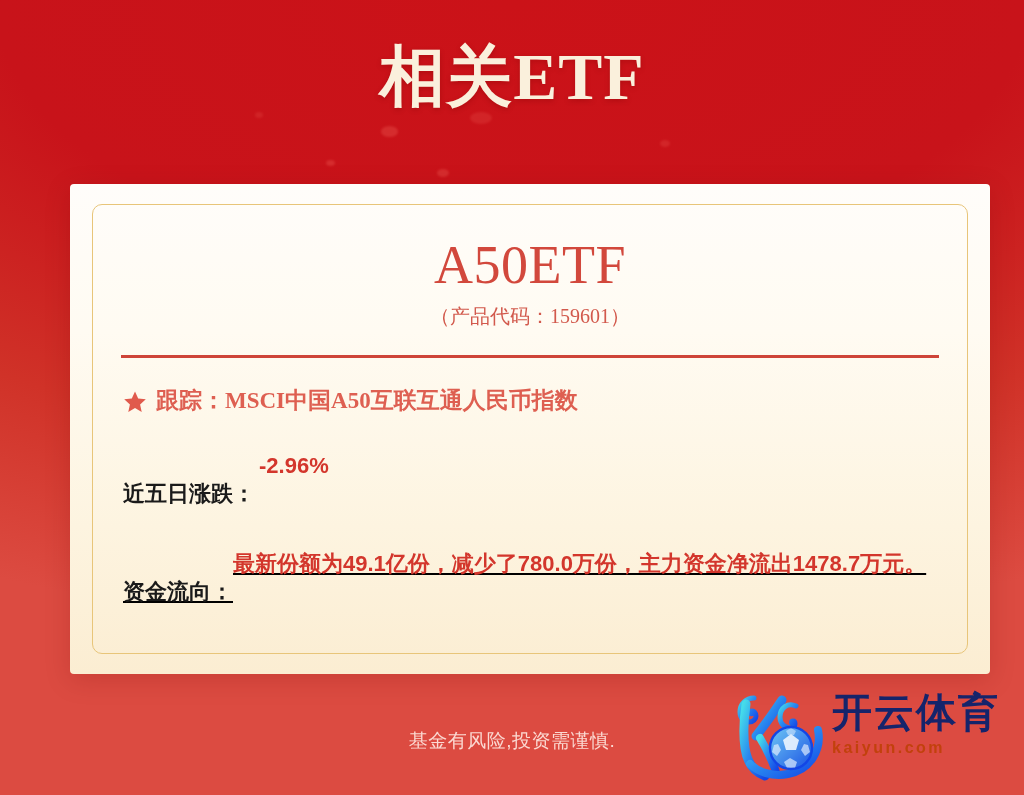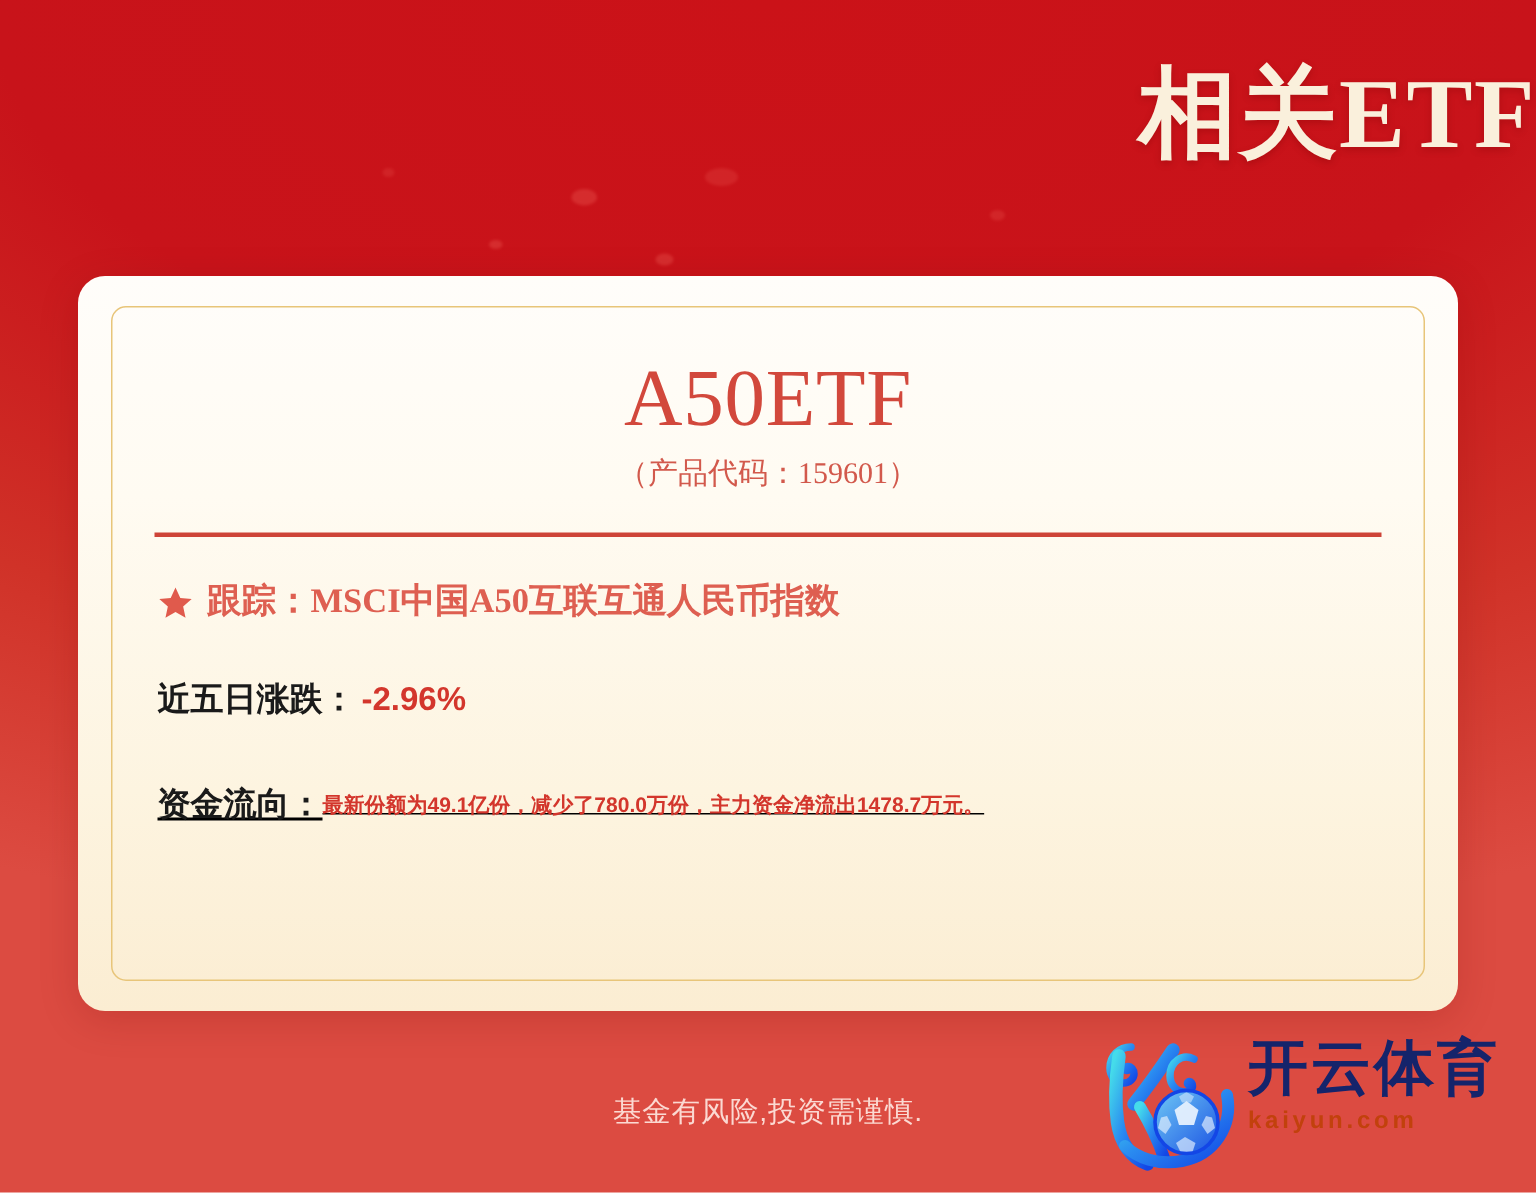--- a/index.html
+++ b/index.html
@@ -16,35 +16,35 @@
   .d1 { left:381px; top:126px; width:17px;  height:11px; }
   .d2 { left:326px; top:160px; width:9px;   height:6px;  }
   .d3 { left:437px; top:169px; width:12px;  height:8px;  }
   .d4 { left:470px; top:112px; width:22px;  height:12px; opacity:.38; }
   .d5 { left:660px; top:140px; width:10px;  height:7px;  opacity:.4; }
   .d6 { left:255px; top:112px; width:8px;   height:6px;  opacity:.35; }
 
   
   .page-title {
     position:absolute; left:0; right:0; top:38px;
-    text-align:right;
+    text-align:center;
     font-family:"Liberation Serif", serif;
     font-weight:bold;
     font-size:66px;
     line-height:78px;
     color:#FAF0DC;
     letter-spacing:1px;
     text-shadow:0 2px 5px rgba(120,0,0,.30);
   }
 
   
   .card {
-    position:absolute; left:52px; top:184px;
+    position:absolute; left:70px; top:184px;
     width:920px; height:490px;
-    border-radius:18px;
+    border-radius:4px;
     background:linear-gradient(180deg,#FFFDFA 0%,#FFFBF2 30%,#FDF4E0 70%,#FBEDD2 100%);
     box-shadow:0 6px 26px rgba(110,0,0,.18);
   }
   .card-inner {
     position:absolute; left:22px; top:20px; right:22px; bottom:20px;
     border:1.6px solid #E8C579;
     border-radius:10px;
   }
 
   
@@ -80,29 +80,30 @@
   .track-text {
     font-family:"Liberation Serif", serif;
     font-size:23px; line-height:30px;
     color:#DE5F51;
     font-weight:bold;
   }
   .lbl {
     font-size:22px; line-height:32px;
     font-weight:bold; color:#1A1A1A;
     white-space:nowrap;
+    margin-top:28px;
   }
   .val-chg {
     font-size:22px; line-height:32px;
     font-weight:bold; color:#D3362C;
     margin-left:4px;
   }
   .row-flow { align-items:flex-start;text-decoration:underline; }
   .flow-text {
-    font-size:14px; line-height:40px;
+    font-size:22px; line-height:40px;
     font-weight:bold; color:#D3362C;
   }
   .row-flow .lbl { line-height:40px; }
 
   
   .footer-note {
     position:absolute; left:0; right:0; top:728px;
     text-align:center;
     font-size:19px; color:#FBD9D2;
     letter-spacing:.5px;

